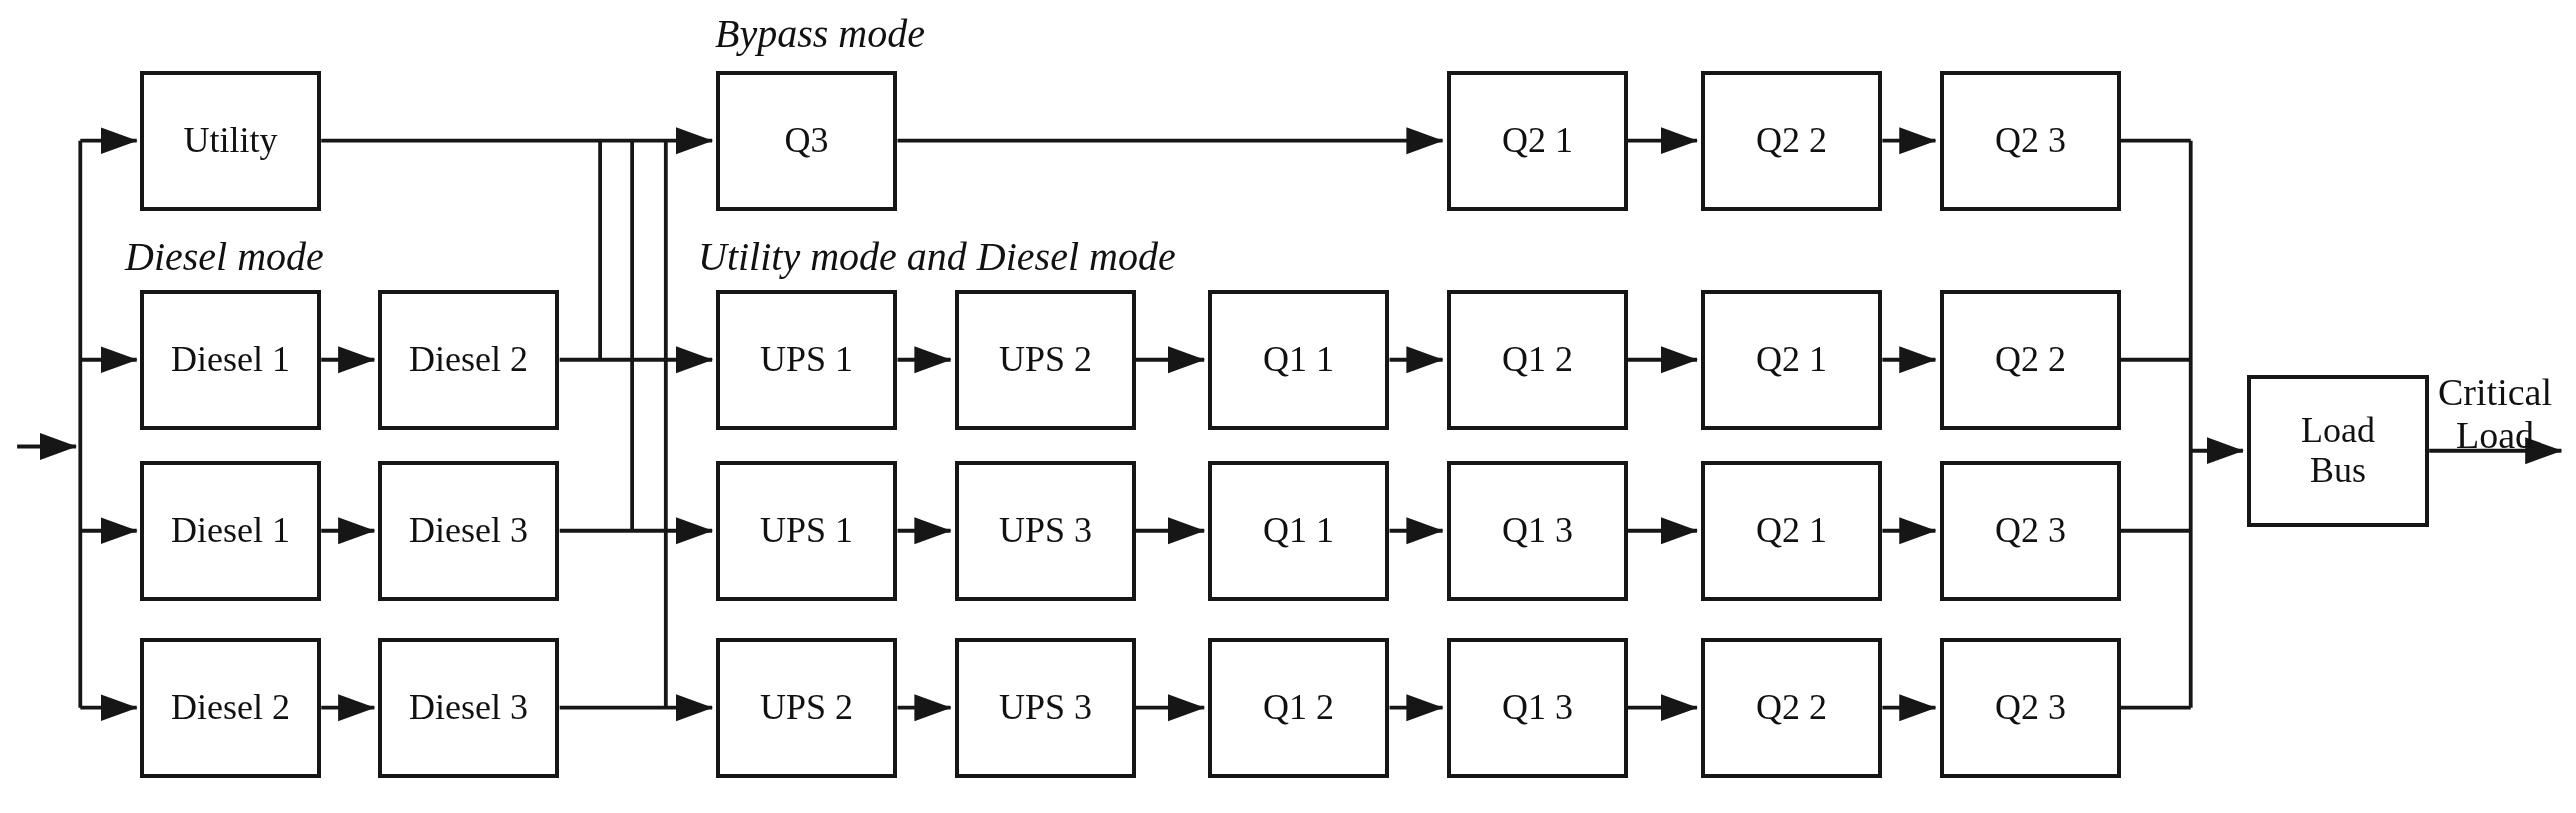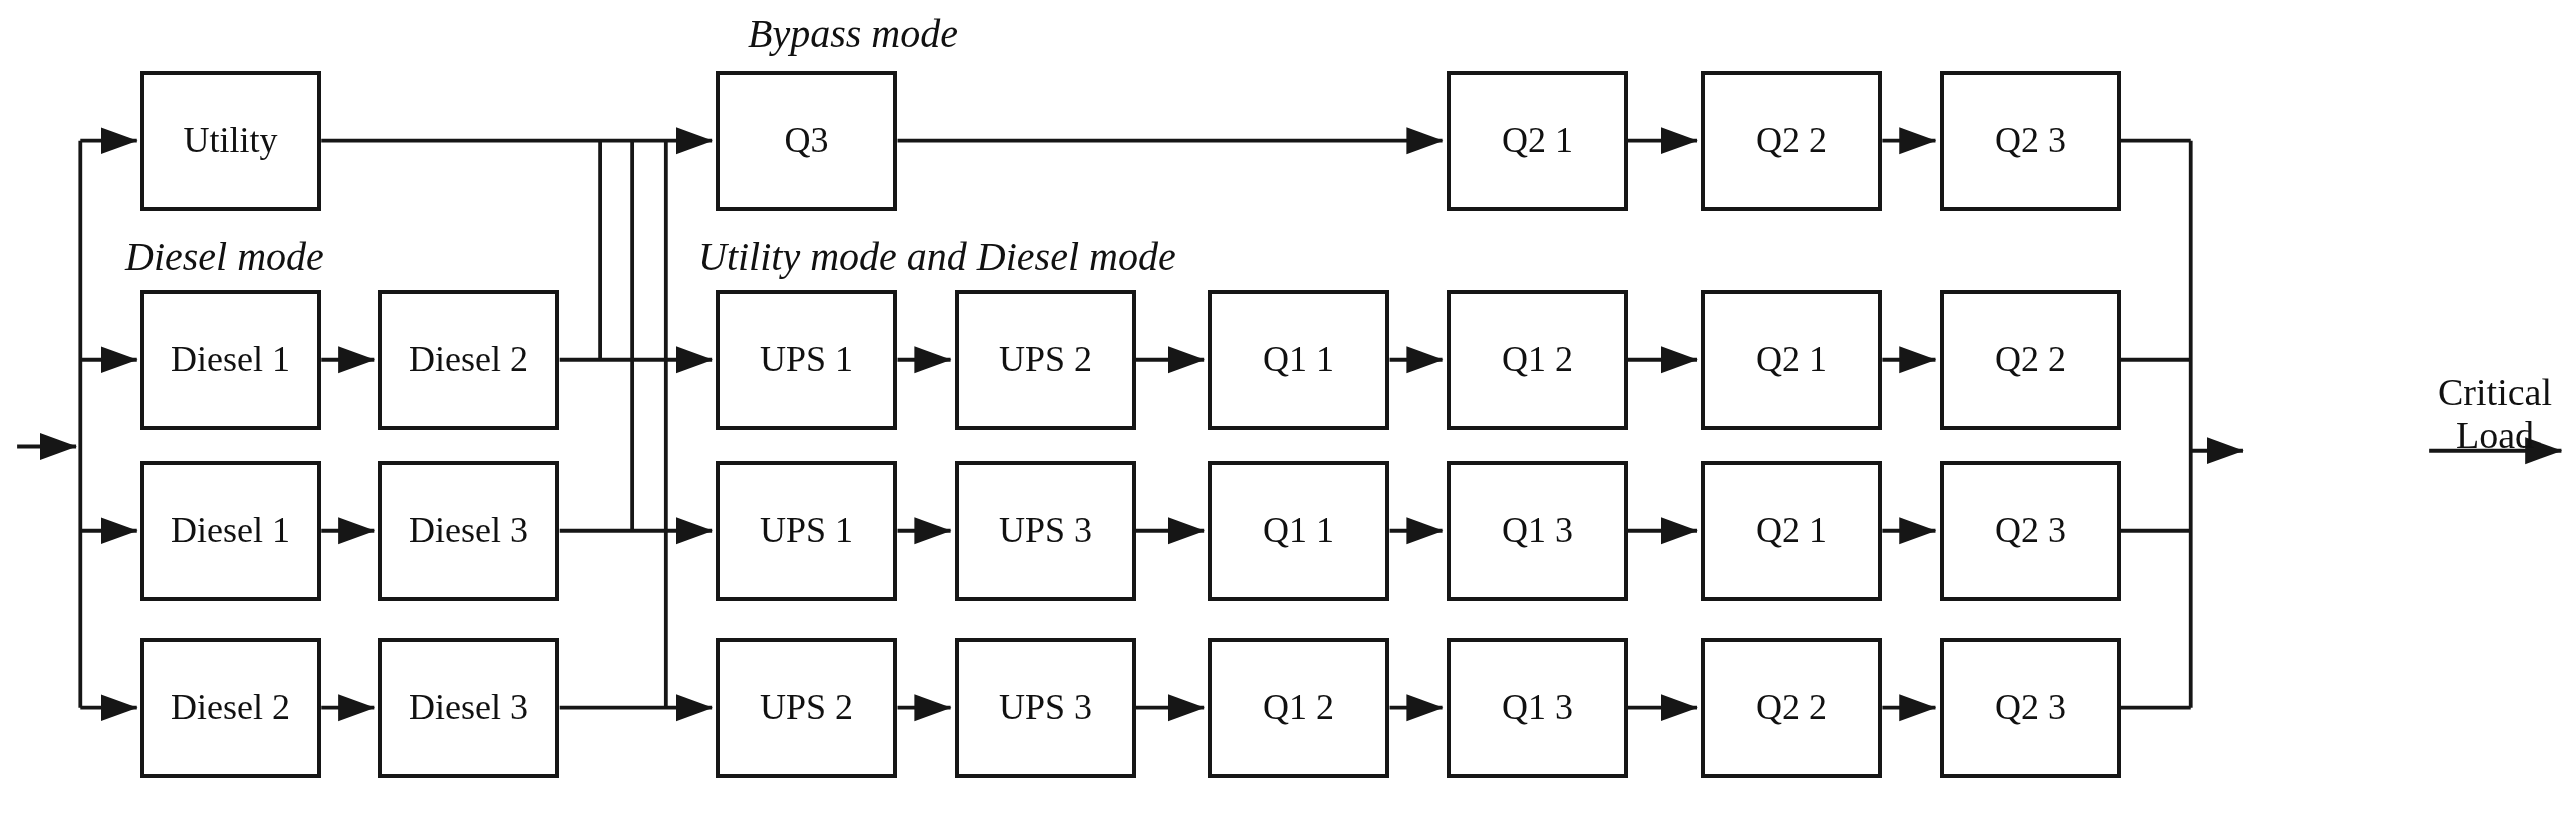--- a/index.html
+++ b/index.html
@@ -118,21 +118,21 @@
       <g>
         <line x1="2600" y1="167" x2="2600" y2="840"></line>
         <line x1="2600" y1="535" x2="2662" y2="535" marker-end="url(#arrow)"></line>
       </g>
       <g>
         <line x1="2883" y1="535" x2="3040" y2="535" marker-end="url(#arrow)"></line>
       </g>
     </g>
   </svg>
 
-  <div class="mode-label" style="left:748px; top:10px;">Bypass mode</div>
+  <div class="mode-label" style="left:715px; top:10px;">Bypass mode</div>
   <div class="mode-label" style="left:698px; top:233px;">Utility mode and Diesel mode</div>
   <div class="mode-label" style="left:125px; top:233px;">Diesel mode</div>
 
   <div class="box" style="left:140px; top:71px;">Utility</div>
   <div class="box" style="left:716px; top:71px;">Q3</div>
   <div class="box" style="left:1447px; top:71px;">Q2 1</div>
   <div class="box" style="left:1701px; top:71px;">Q2 2</div>
   <div class="box" style="left:1940px; top:71px;">Q2 3</div>
 
   <div class="box" style="left:140px; top:290px;">Diesel 1</div>
@@ -155,17 +155,20 @@
 
   <div class="box" style="left:140px; top:638px;">Diesel 2</div>
   <div class="box" style="left:378px; top:638px;">Diesel 3</div>
   <div class="box" style="left:716px; top:638px;">UPS 2</div>
   <div class="box" style="left:955px; top:638px;">UPS 3</div>
   <div class="box" style="left:1208px; top:638px;">Q1 2</div>
   <div class="box" style="left:1447px; top:638px;">Q1 3</div>
   <div class="box" style="left:1701px; top:638px;">Q2 2</div>
   <div class="box" style="left:1940px; top:638px;">Q2 3</div>
 
+  <div class="box loadbus" style="left:2247px; top:375px;">
+    <span class="inner">Load Bus</span>
+  </div>
 
   <div class="ext-label" style="left:2415px; top:327px;margin-top:44px;">Critical Load</div>
 
 </div>
 
 
 </body></html>

